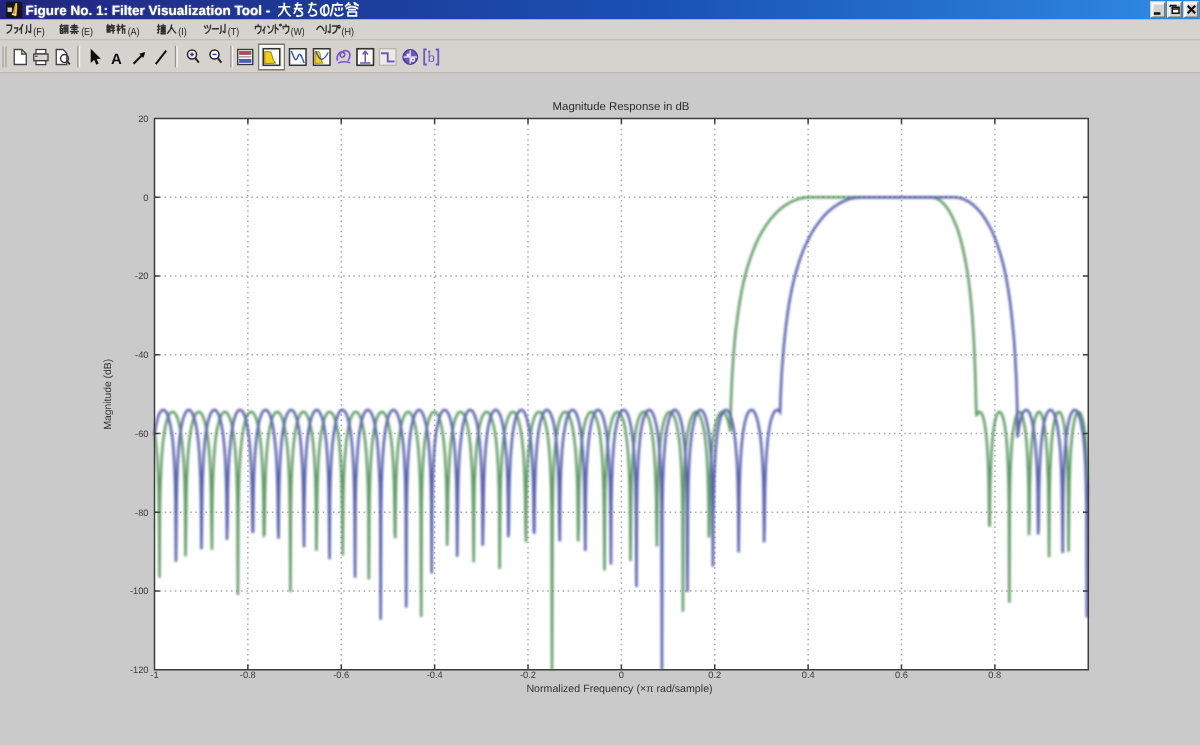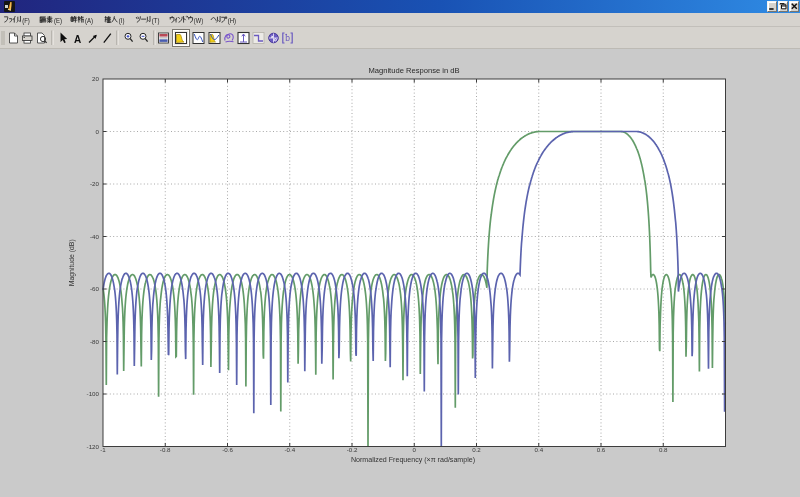--- a/index.html
+++ b/index.html
@@ -21,20 +21,35 @@
 </style></head><body>
 <div id="win">
 <div id="titlebar">
 <svg id="ticon" width="11" height="11">
  <rect x="0" y="0" width="11" height="11" rx="1" fill="#151515"></rect>
  <rect x="1" y="4" width="3" height="3" fill="#cfd4cf"></rect>
  <path d="M6.5,1 C5.2,3.5 5.0,6 4.2,8.6 L6.8,9.4 C7.6,6.5 7.6,3.5 7.4,1 Z" fill="#e08818"></path>
  <path d="M6.9,1.2 C6.6,3.8 6.8,6.2 6.2,8.8" stroke="#f6c860" stroke-width="1" fill="none"></path>
  <path d="M4.0,8.2 L6.9,9.2" stroke="#f0e0a0" stroke-width="1.2" fill="none"></path>
 </svg>
+<div id="ttext">Figure No. 1: Filter Visualization Tool&nbsp;-&nbsp;<svg style="margin-left:2px" width="62" height="11" viewBox="0 0 62 11">
+<defs>
+            <filter id="kb" x="-5%" y="-5%" width="110%" height="110%">
+              <feGaussianBlur stdDeviation="0.38"></feGaussianBlur>
+            </filter>
+          </defs>
+          <g stroke="#fff" stroke-width="1.15" fill="none" filter="url(#kb)">
+<path d="M0.5,3.5 H8.5 M4.5,0.8 V3.2 M4.2,3.8 C3.8,6.5 2.2,8.6 0.3,9.8 M4.8,3.8 C5.4,6.3 7,8.6 8.8,9.8"></path>
+<path d="M11.5,2.2 H16.2 M10.8,4.8 H17 M13.5,0.5 C13,4 12.2,6.5 10.8,8.2 M13.8,5.6 C15.8,6.2 16.8,7.4 16.6,8.6 C16.2,9.8 13.8,10 12.4,9.4"></path>
+<path d="M20.6,2 H26 M22.9,0.4 C22.6,3.4 22,6 20.4,7.8 M23,5.2 C25,5.6 26.2,6.8 26,8.2 C25.6,9.6 23,9.8 21.4,9.2"></path>
+<path d="M33.4,2.6 C30.4,2.2 28.6,4.4 28.8,6.4 C29,8.6 31,9.8 32.6,9.2 C34.4,8.4 34.8,5 33.4,2.6 C32.8,1.8 31.8,2.2 31.4,3.4 C30.8,5.2 31,7.6 31.8,9"></path>
+<path d="M36.4,2.2 H43.6 M40,0.6 V2 M37,2.4 C36.8,5 36.2,7.6 35.2,9.8 M38.6,4.2 L39.2,6.4 M41.0,3.8 V6.2 M43.2,4.0 L42.6,6.2 M38.0,7.4 C38.2,9.0 39.2,9.6 41.0,9.5 C42.6,9.4 43.4,8.8 43.8,7.8"></path>
+<path d="M47.8,0.4 C47.2,1.6 46.2,2.6 45.0,3.4 M50.8,0.4 C51.6,1.4 52.8,2.2 54.2,2.8 M46.6,1.8 L48.8,2.2 M51.0,1.8 L53.2,2.2 M45.6,4.8 C47,3.8 48.4,3.4 49.6,3.4 C51,3.4 52.4,3.8 53.8,4.8 M47.0,5.4 H52.4 M47.0,7.0 H52.6 V9.6 H47.0 Z"></path>
+</g>
+        </svg></div>
 <div class="wbtn" style="left:766.5px">
         <svg width="8" height="9">
           <path d="M1.2,7 H5.6" stroke="#111" stroke-width="1.6"></path>
         </svg>
       </div>
 <div class="wbtn" style="left:777.5px">
         <svg width="9" height="9">
           <path d="M2.5,2.8 H7 V6.8 H2.5 Z M2.5,4 H7 M1,1.6 H5.4 M1,1.6 V2.6" stroke="#111" stroke-width="1" fill="#fff"></path>
         </svg>
       </div>

